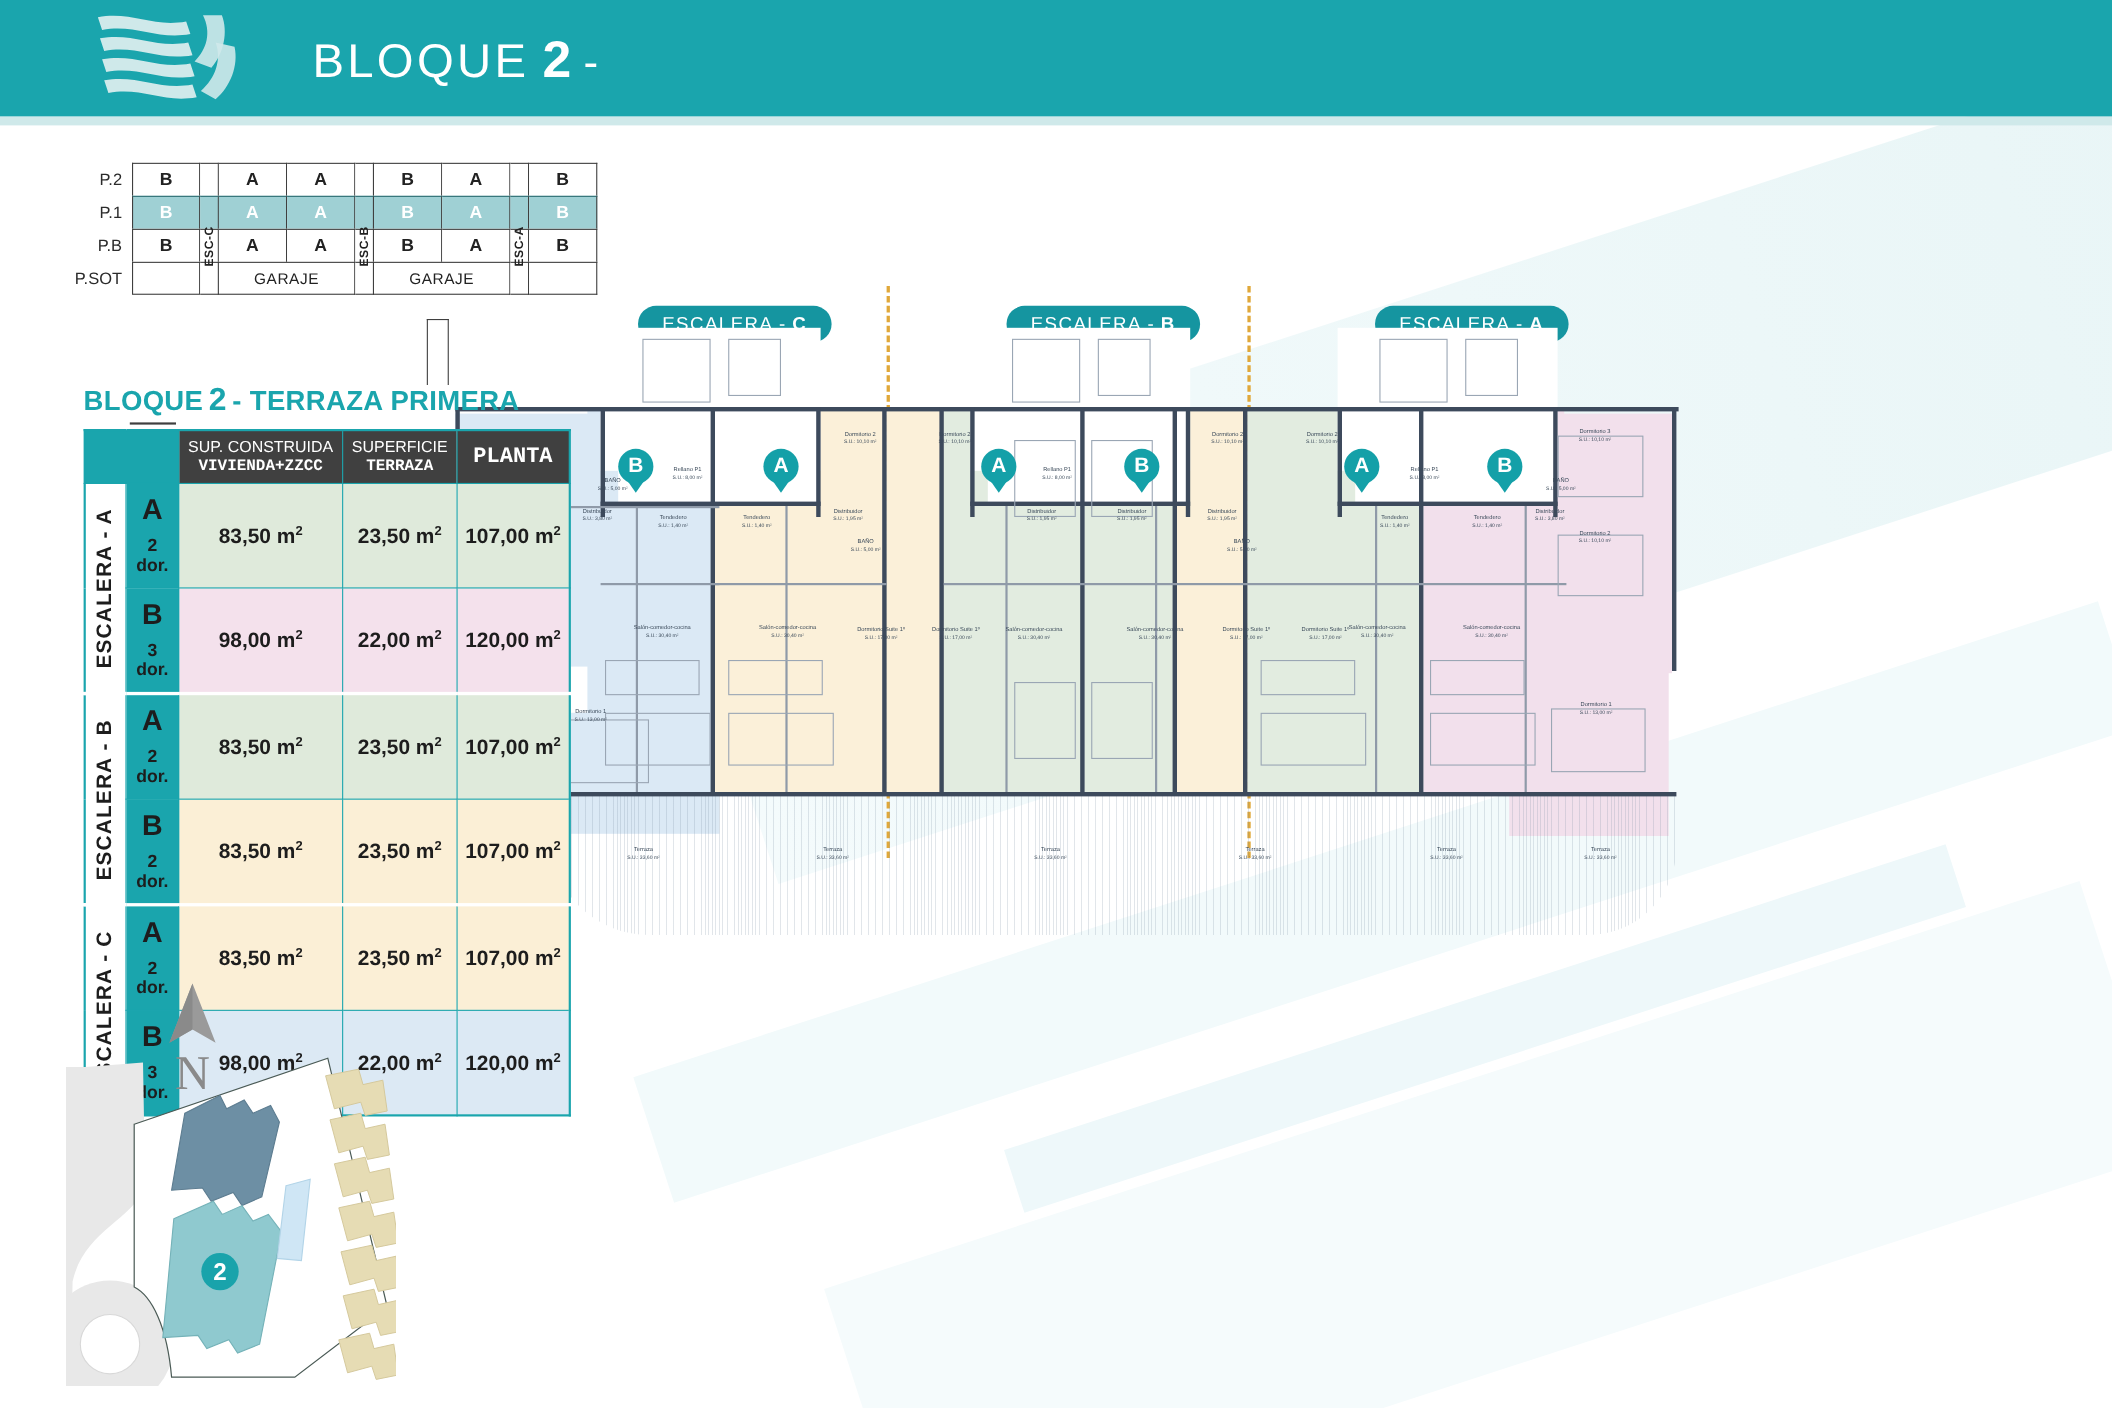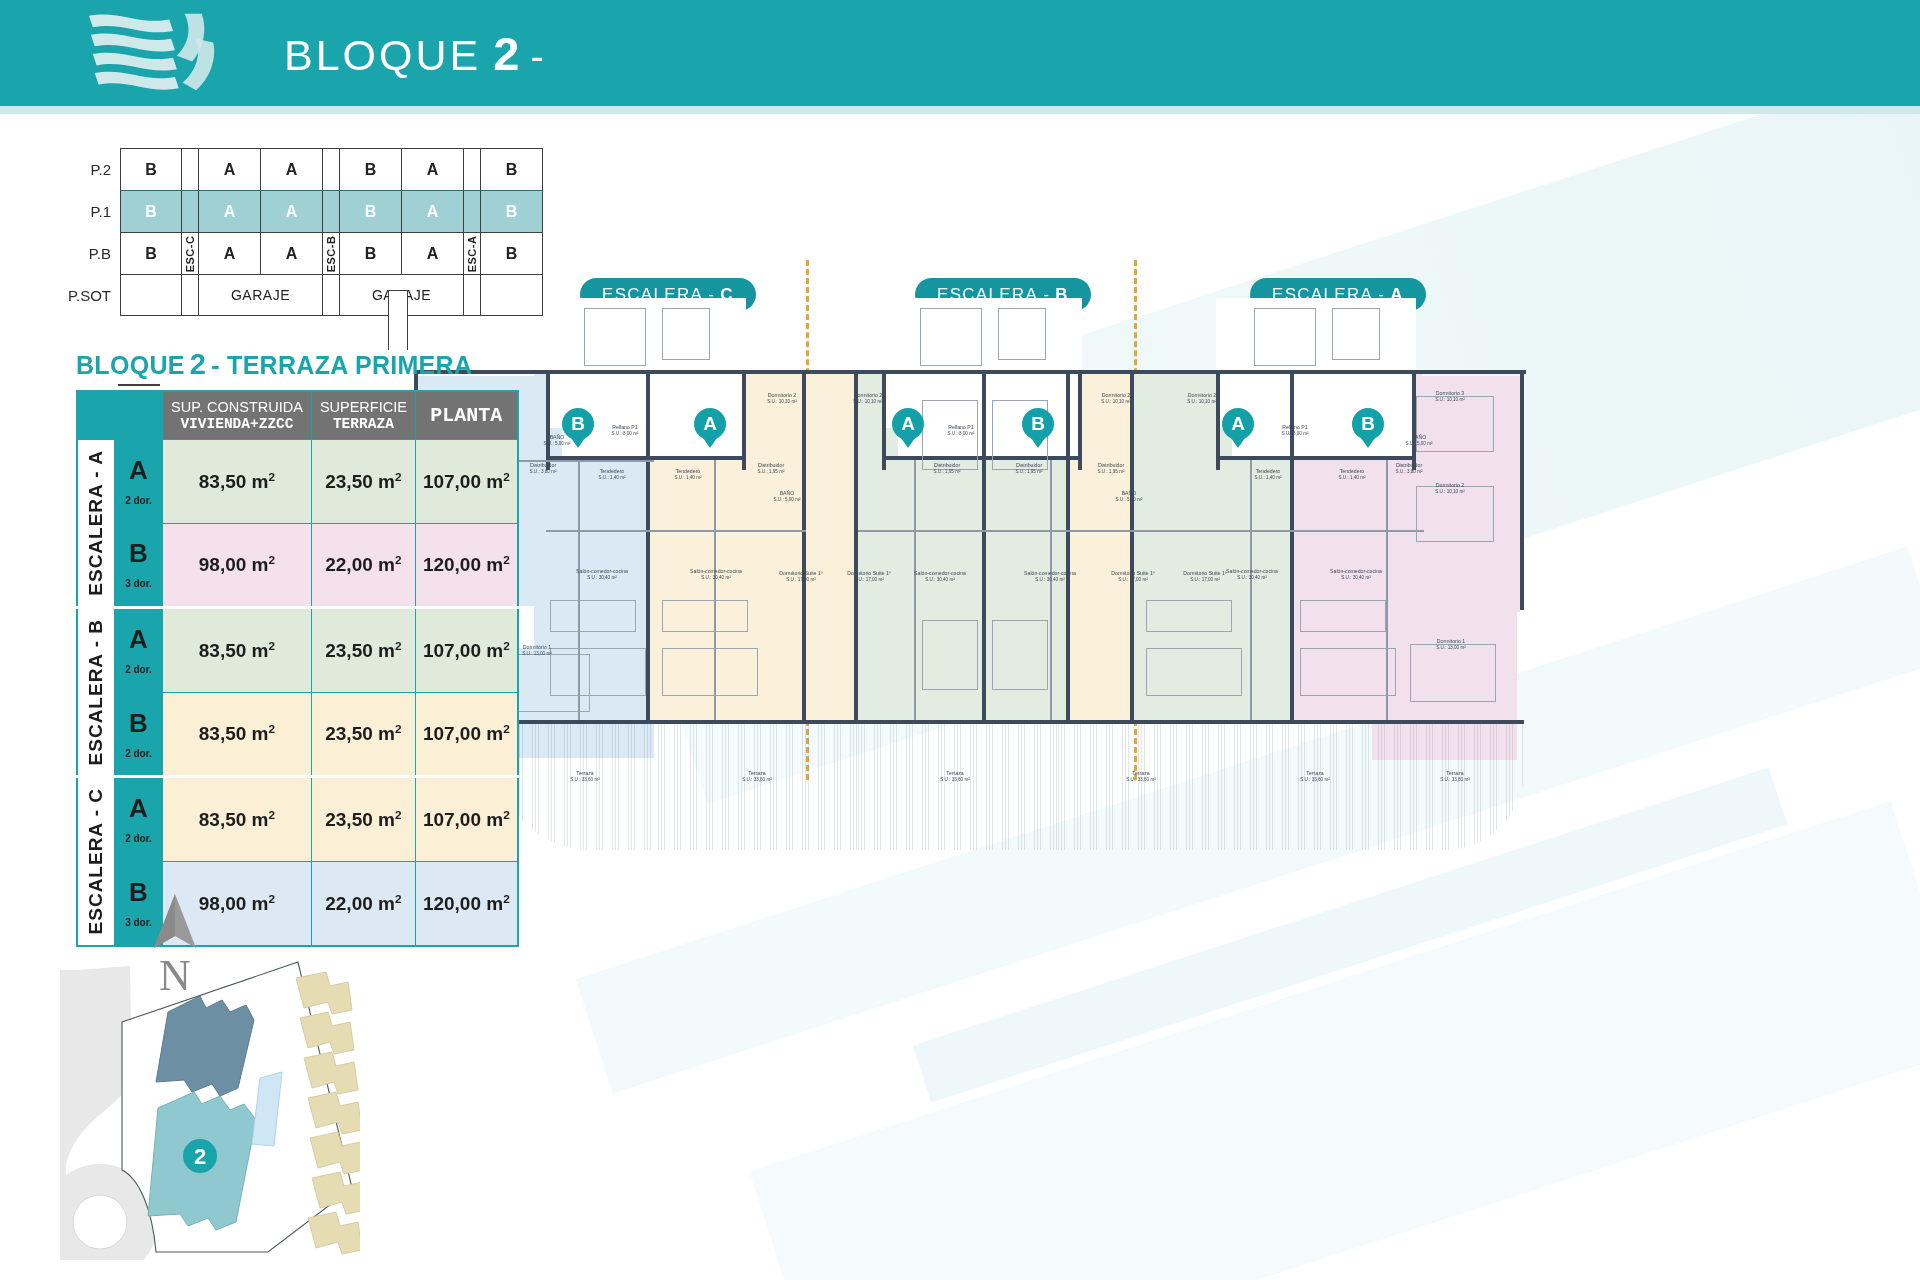--- a/index.html
+++ b/index.html
@@ -26,21 +26,21 @@
   .logo svg{width:100%;height:100%;display:block;}
   .hdr-title{margin-left:56px;color:#fff;display:flex;align-items:baseline;letter-spacing:1px;}
   .hdr-bloque{font-size:43px;font-weight:300;letter-spacing:3px;}
   .hdr-num{font-size:47px;font-weight:700;margin-left:12px;}
   .hdr-dash{font-size:40px;font-weight:300;margin:0 10px;}
   .hdr-sub{font-size:32px;font-weight:300;letter-spacing:2.5px;}
   .hdr-rule{position:absolute;top:106px;left:0;width:1920px;height:8px;background:#cfe9ea;z-index:5;}
 
   
   .levels{position:absolute;left:72px;top:148px;z-index:6;font-size:15px;color:#222;}
-  .lv-row{display:flex;align-items:stretch;height:42px;}
+  .lv-row{display:flex;align-items:stretch;height:30px;}
   .lv-lab{width:48px;text-align:right;padding-right:9px;font-size:15px;color:#2b2b2b;
           display:flex;align-items:center;justify-content:flex-end;}
   .lv-cells{display:flex;}
   .lv-c{width:62px;border-right:1.6px solid #3f3f3f;border-top:1.6px solid #3f3f3f;
         display:flex;align-items:center;justify-content:center;font-weight:700;font-size:16px;background:#fff;}
   .lv-c.esc{width:17px;font-size:11px;font-weight:700;letter-spacing:0.5px;}
   .lv-c.esc span{transform:rotate(-90deg);white-space:nowrap;}
   .lv-c.first{border-left:1.6px solid #3f3f3f;}
   .lv-row.r-p1 .lv-c{background:#9fd0d4;color:#fff;border-top-color:#2d6d73;}
   .lv-row.r-pb .lv-c{border-top:1.6px solid #3f3f3f;}
@@ -54,31 +54,31 @@
   .chimney{position:absolute;left:316px;top:142px;width:20px;height:60px;border:1.6px solid #3f3f3f;
            border-bottom:none;background:#fff;z-index:7;}
 
   
   .tbl-wrap{position:absolute;left:76px;top:348px;z-index:6;}
   .tbl-title{color:#1aa5ad;font-size:25px;letter-spacing:0.3px;margin-bottom:9px;display:flex;align-items:baseline;}
   .tbl-title .t-bloque{font-weight:700;}
   .tbl-title .t-num{font-weight:700;font-size:29px;margin:0 5px;}
   .tbl-title .t-rest{font-weight:700;}
   table.surf{border-collapse:collapse;background:#fff;border:2.5px solid #1aa5ad;}
-  table.surf th{background:#737373;color:#fff;font-size:14.5px;line-height:1.15;padding:7px 8px;
+  table.surf th{background:#404040;color:#fff;font-size:14.5px;line-height:1.15;padding:7px 8px;
                 border:1.5px solid #1aa5ad;font-weight:400;}
   table.surf th .bold{font-weight:700;display:block;font-family:Liberation Mono, monospace;}
   table.surf th .thin{font-weight:400;display:block;}
   table.surf td{border:1.5px solid #1aa5ad;text-align:center;font-size:19px;font-weight:700;color:#1d1d1d;
                 padding:10px 7px;}
   td.esc-cell{background:#fff;color:#1aa5ad;font-size:13.5px;font-weight:700;letter-spacing:1px;width:26px;padding:0;}
   td.esc-cell div{writing-mode:vertical-rl;transform:rotate(180deg);white-space:nowrap;margin:0 auto;}
   td.type-cell{background:#1aa5ad;color:#fff;width:48px;padding:4px 2px;}
   td.type-cell .tl{font-size:26px;font-weight:700;line-height:1;display:block;}
-  td.type-cell .td2{font-size:10px;font-weight:700;display:block;margin-top:12px;}
+  td.type-cell .td2{font-size:16px;font-weight:700;display:block;margin-top:12px;}
   sup{font-size:0.62em;vertical-align:super;}
   .bg-green{background:#dfeadb;}
   .bg-pink{background:#f4e1ec;}
   .bg-cream{background:#fbefd6;}
   .bg-blue{background:#dce9f4;}
   tr.sep td{border-top:3px solid #fff;}
 
   
   .north{position:absolute;left:140px;top:890px;z-index:6;width:70px;text-align:center;}
 

